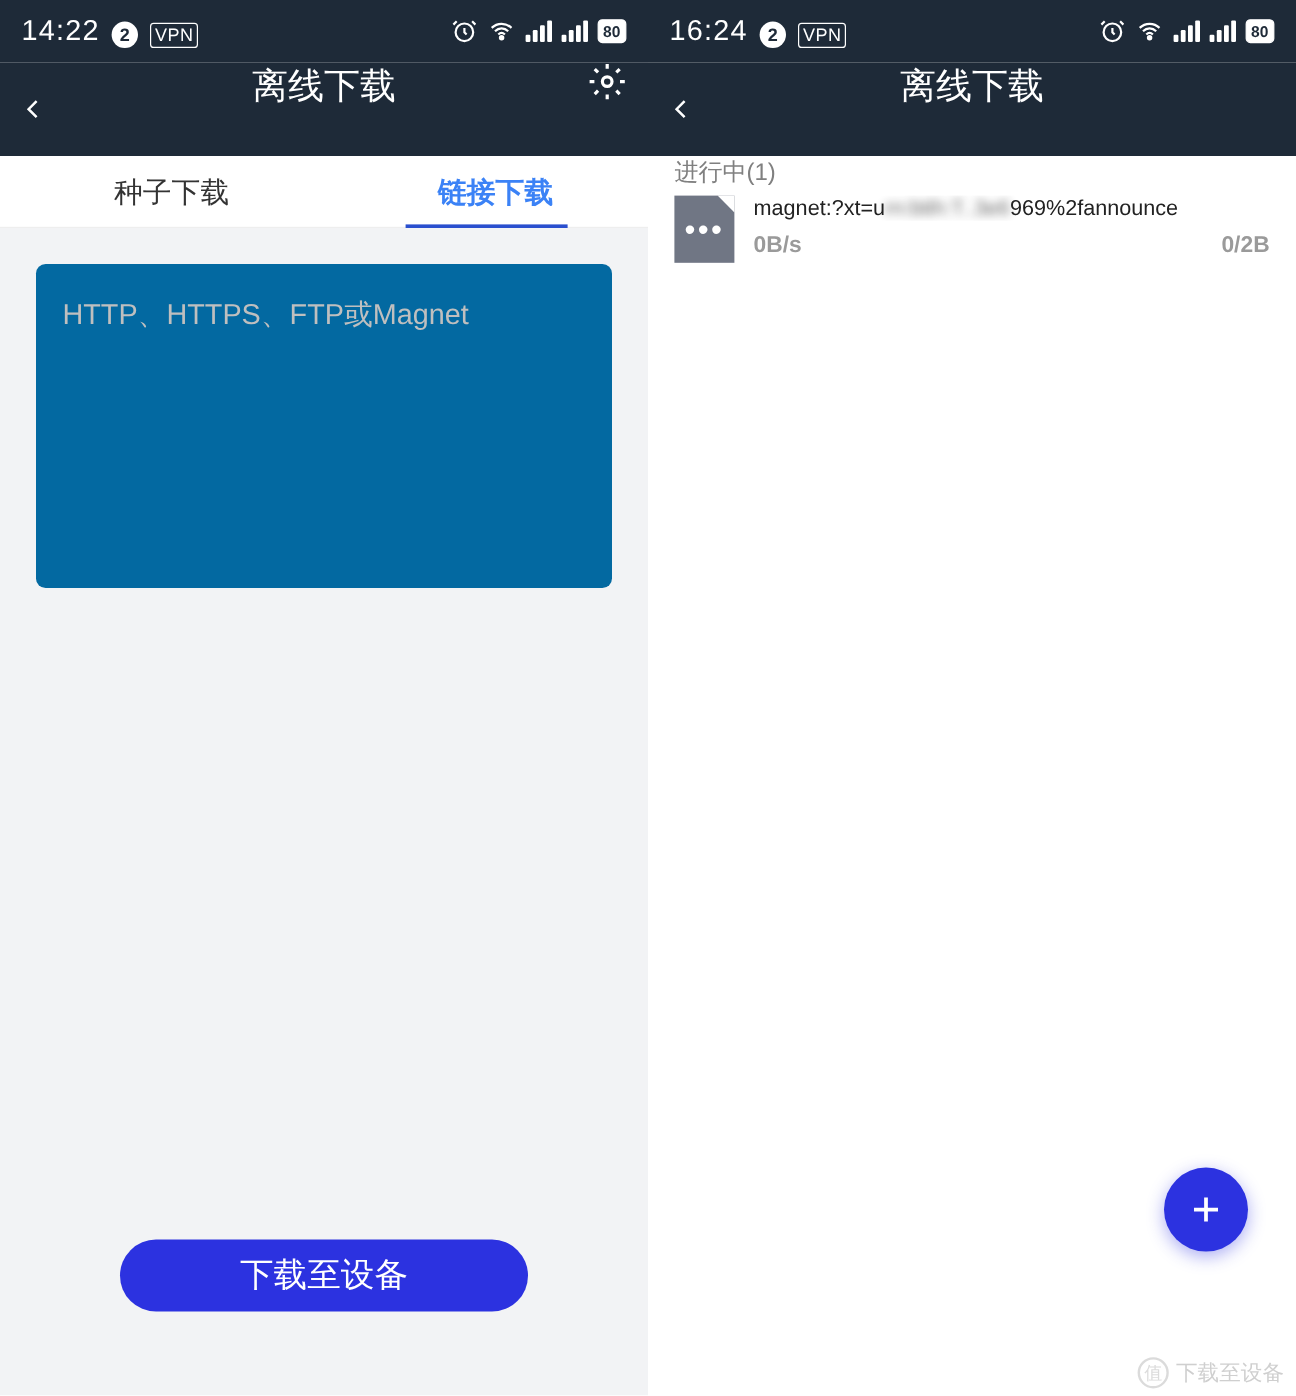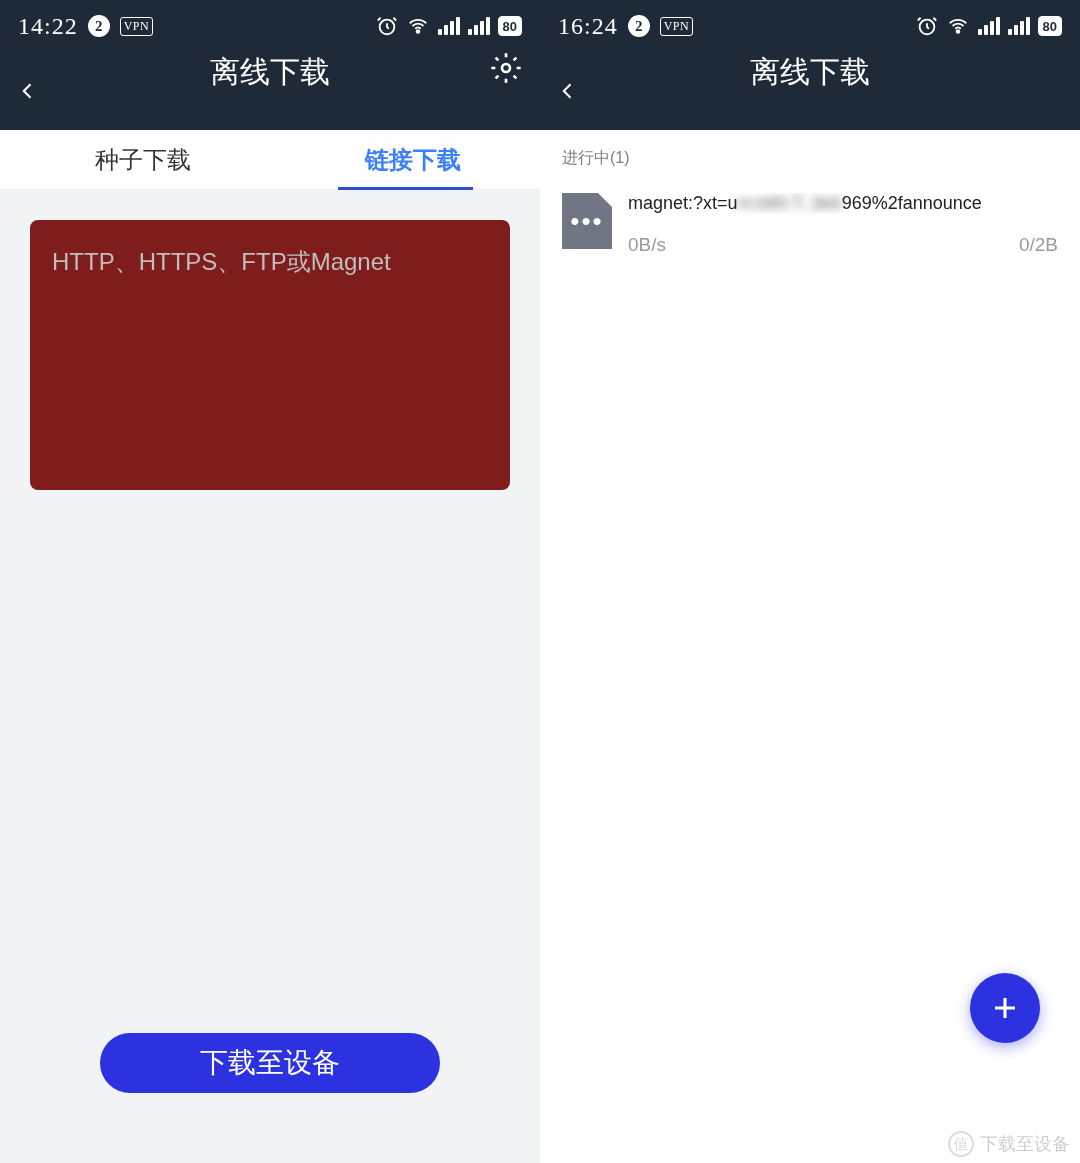--- a/index.html
+++ b/index.html
@@ -25,32 +25,32 @@
       height: 52px;
       background: #1e2a38;
       color: #fff;
       display: flex;
       align-items: center;
       justify-content: space-between;
       padding: 0 18px;
       font-size: 22px;
       font-weight: 500;
     }
-    .status-left { display: flex; align-items: center; gap: 10px; font-family: Liberation Serif, serif; }
+    .status-left { display: flex; align-items: flex-end; gap: 10px; }
     .status-right { display: flex; align-items: center; gap: 8px; }
     .status-time { font-size: 24px; letter-spacing: 1px; }
     .status-badge {
       background: #fff; color: #1e2a38;
       border-radius: 50%; width: 22px; height: 22px;
       display: inline-flex; align-items: center; justify-content: center;
       font-size: 15px; font-weight: 700;
     }
     .vpn-box {
       border: 1.5px solid #fff; border-radius: 3px;
-      font-size: 12px; padding: 1px 3px; letter-spacing: 0.5px;
+      font-size: 15px; padding: 1px 3px; letter-spacing: 0.5px;
     }
     .sig-bars { display: inline-flex; align-items: flex-end; gap: 2px; }
     .sig-bars span { width: 4px; background: #fff; border-radius: 1px; }
     .sig-bars span:nth-child(1){height:6px;}
     .sig-bars span:nth-child(2){height:10px;}
     .sig-bars span:nth-child(3){height:14px;}
     .sig-bars span:nth-child(4){height:18px;}
     .batt {
       border: 1.5px solid #fff; border-radius: 4px;
       font-size: 13px; padding: 0 4px; font-weight: 700;
@@ -99,21 +99,21 @@
       height: 3px;
       background: #2a4fce;
     }
 
     
     .left-content {
       padding: 30px 30px 0 30px;
       background: #f2f3f5;
     }
     .input-card {
-      background: #7f1d1d;
+      background: #0369a1;
       border-radius: 8px;
       padding: 26px 22px;
       height: 270px;
     }
     .input-placeholder {
       color: #bfbfbf;
       font-size: 24px;
     }
     .download-btn {
       position: absolute;
@@ -125,22 +125,22 @@
       background: #2c32e0;
       color: #fff;
       border: none;
       border-radius: 30px;
       font-size: 28px;
       cursor: pointer;
     }
 
     
     .section-header {
-      padding: 18px 22px;
-      font-size: 16px;
+      padding: 0 22px;
+      font-size: 20px;
       color: #808080;
     }
     .list-item {
       display: flex;
       padding: 6px 22px;
       gap: 16px;
       cursor: pointer;
     }
     .file-icon {
       width: 50px; height: 56px;
@@ -156,21 +156,21 @@
       position: absolute;
       top: 0; right: 0;
       border-style: solid;
       border-width: 0 14px 14px 0;
       border-color: transparent #fff transparent transparent;
     }
     .file-icon .dots { color: #fff; font-size: 26px; letter-spacing: 2px; line-height: 1; }
     .item-body { flex: 1; min-width: 0; }
     .item-title { font-size: 18px; color: #222; white-space: nowrap; overflow: hidden; text-overflow: clip; }
     .item-title .blur { filter: blur(4px); opacity: 0.7; }
-    .item-sub { display: flex; justify-content: space-between; margin-top: 20px; font-size: 19px; color: #9a9a9a; }
+    .item-sub { display: flex; justify-content: space-between; margin-top: 10px; font-size: 19px; color: #9a9a9a; font-weight: bold; }
 
     
     .fab {
       position: absolute;
       right: 40px;
       bottom: 120px;
       width: 70px;
       height: 70px;
       border-radius: 50%;
       background: #2c32e0;

